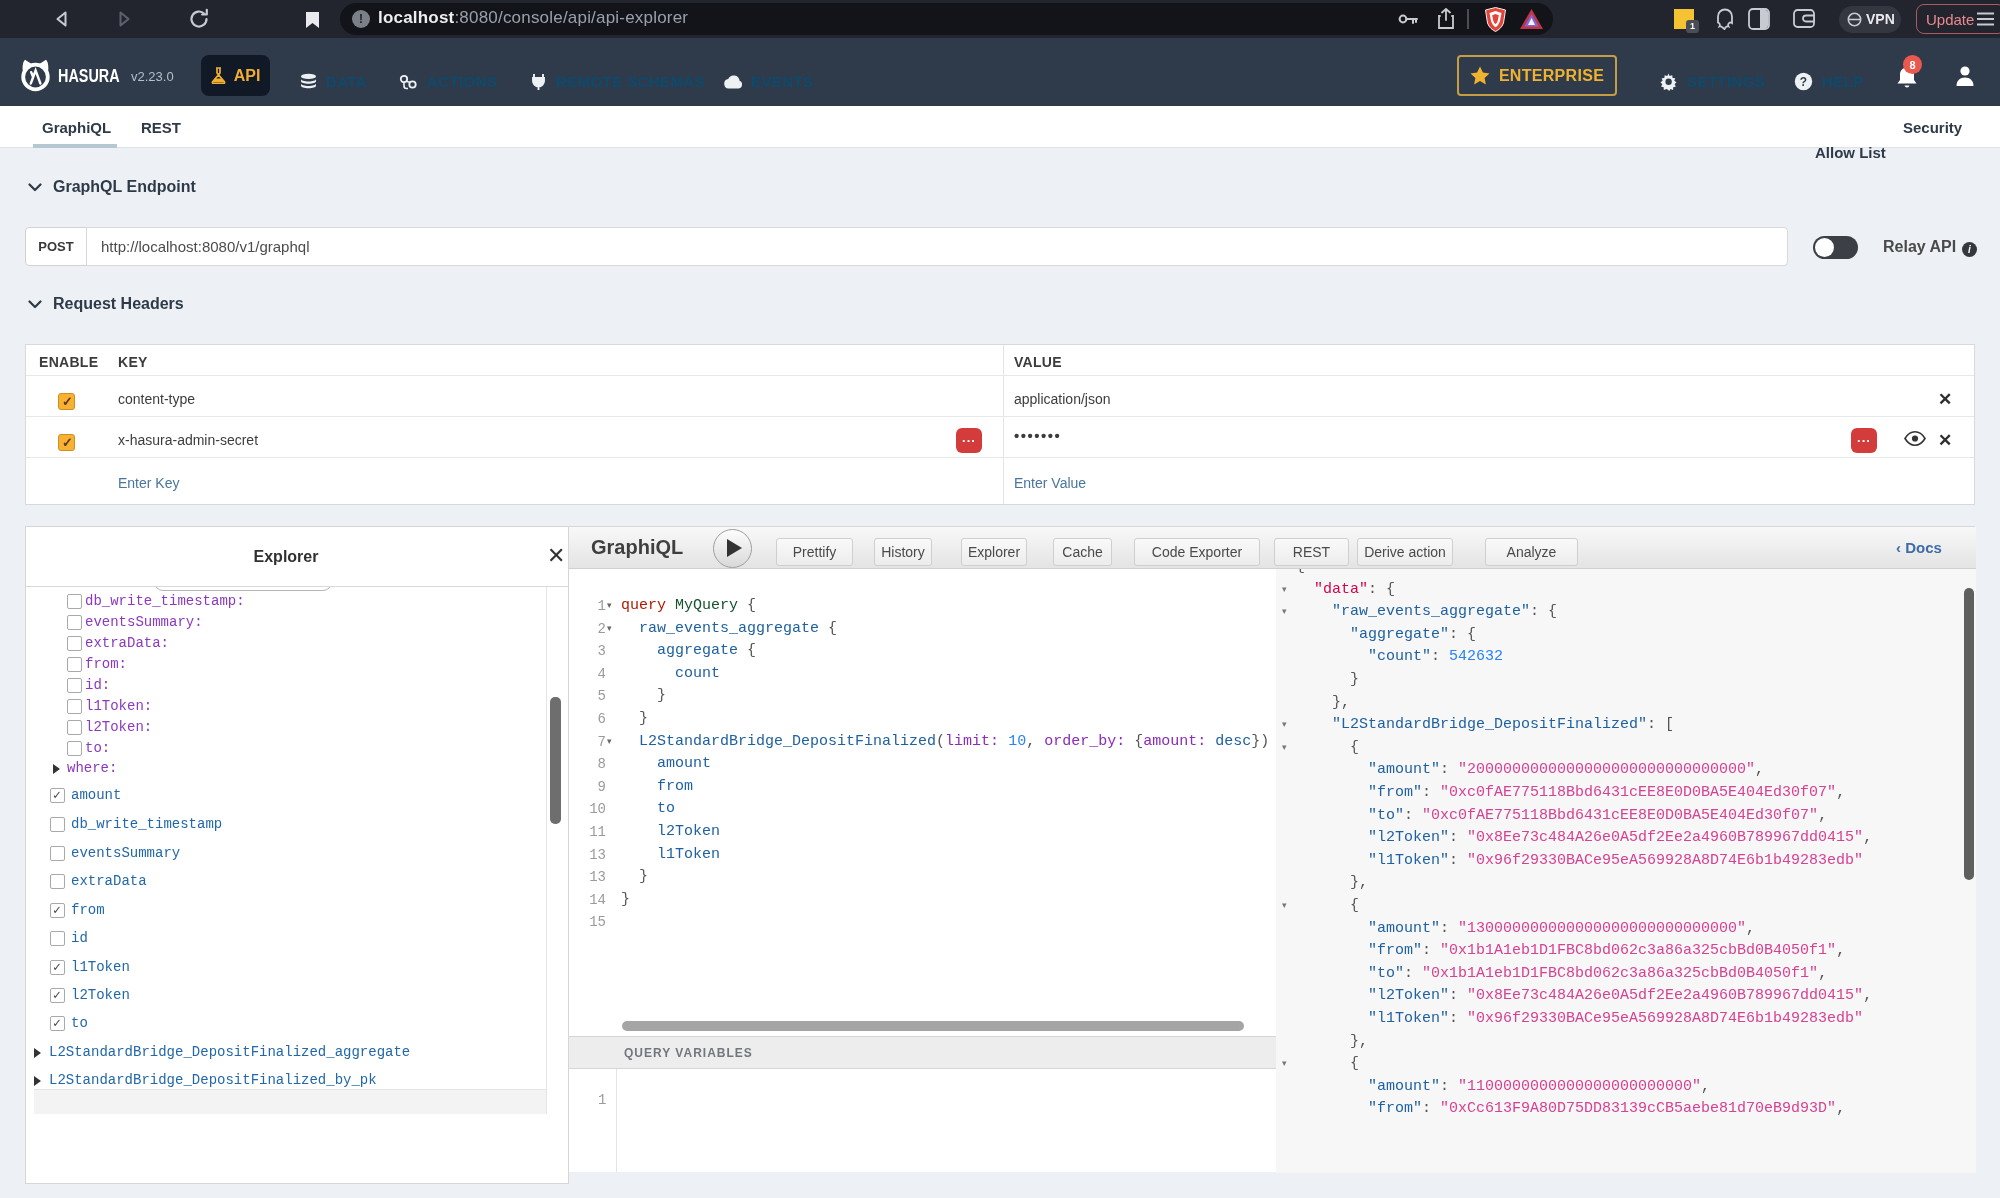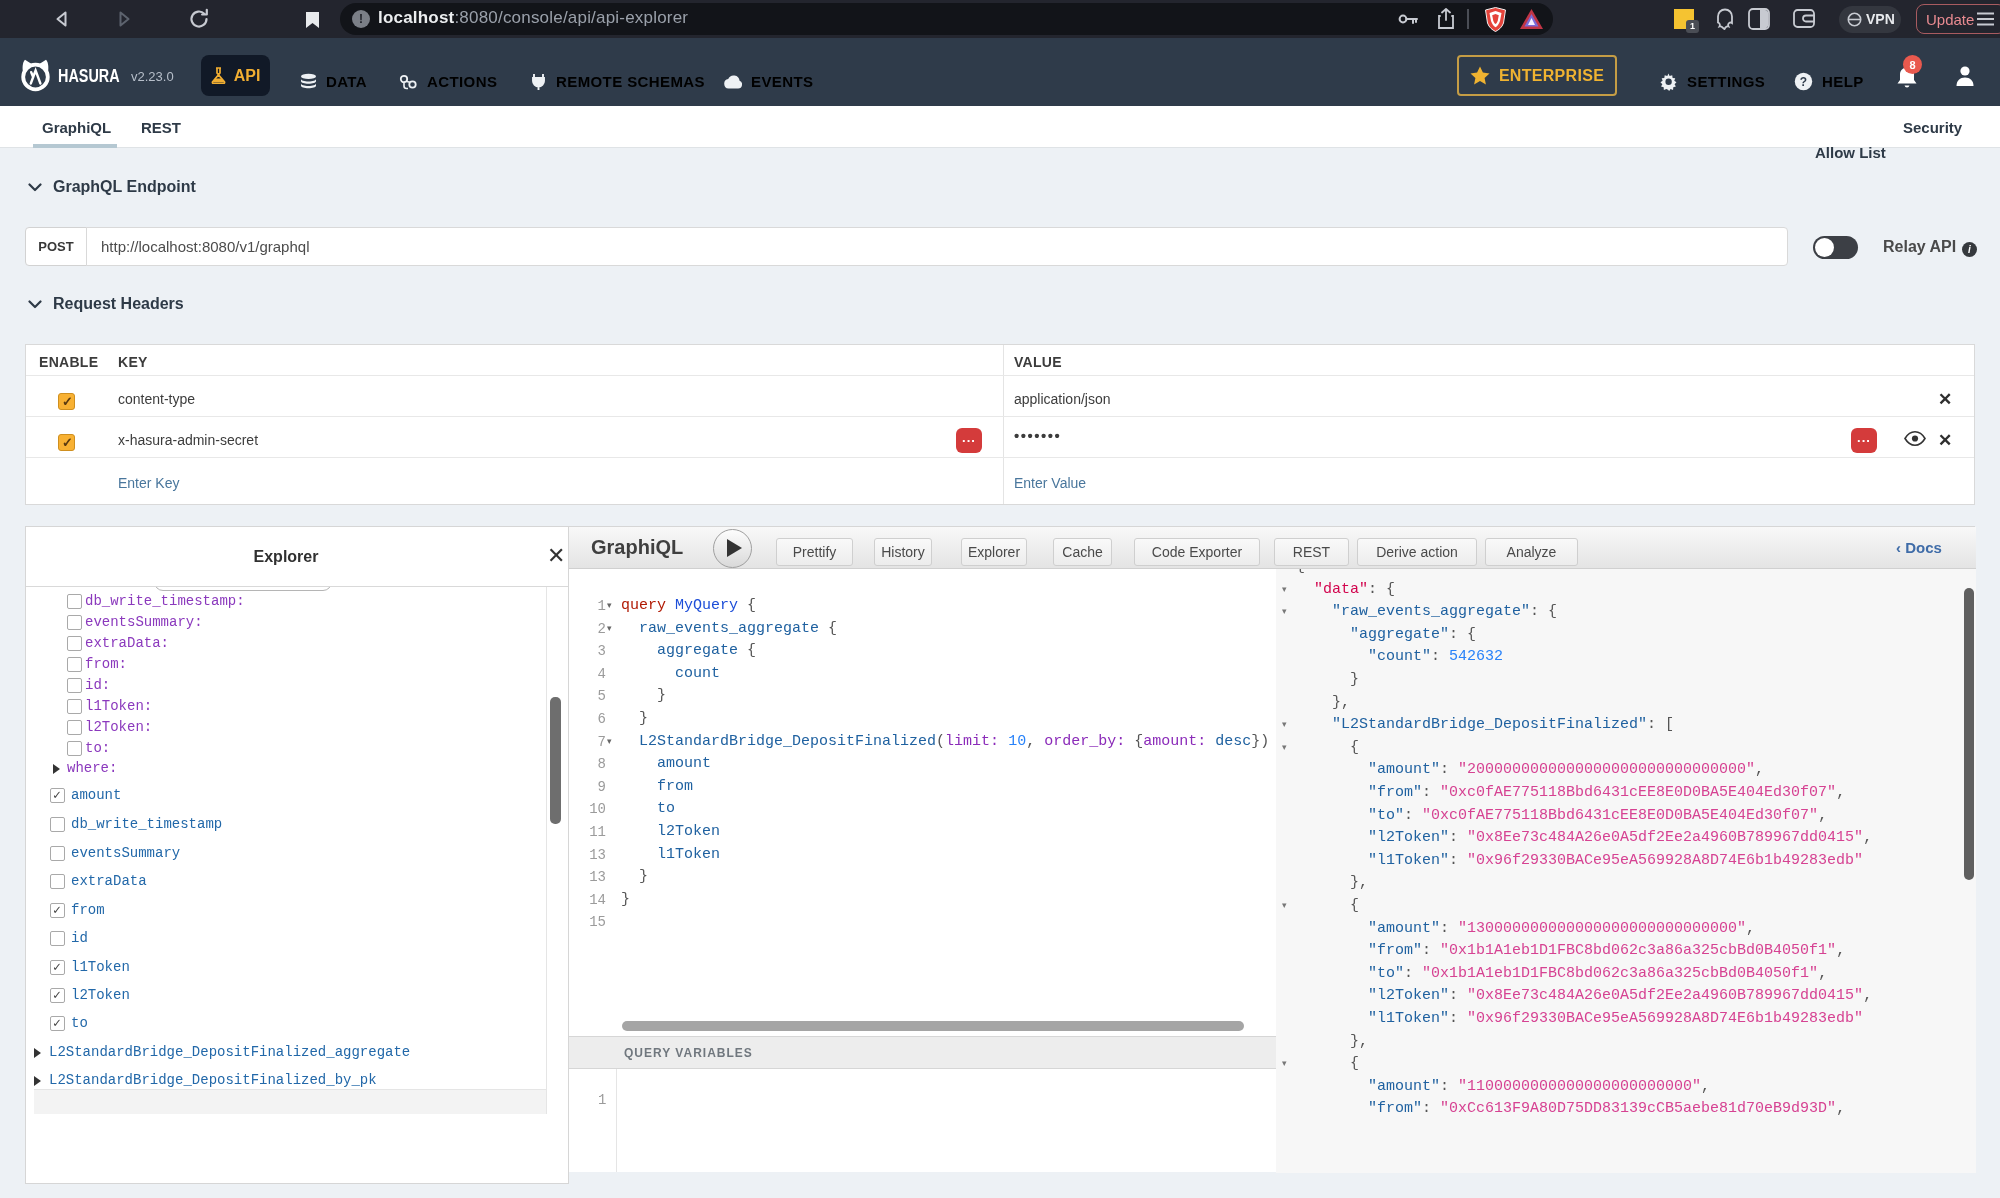--- a/index.html
+++ b/index.html
@@ -7,21 +7,21 @@
 body { font-family:"Liberation Sans", sans-serif; background:#edf1f5; position:relative; }
 svg { display:block; }
 
 #chrome { position:absolute; left:0; top:0; width:2000px; height:38px; background:#23252e; }
 #urlpill { position:absolute; left:340px; top:3px; width:1213px; height:32px; background:#121419; border-radius:16px; }
 #urltext { position:absolute; left:378px; top:8px; font-size:17px; color:#9aa0aa; letter-spacing:0.2px; }
 #urltext b { color:#eceef0; font-weight:700; }
 .cico { position:absolute; }
 
 #nav { position:absolute; left:0; top:38px; width:2000px; height:68px; background:#2f3b4a; }
-.navtab { position:absolute; top:38px; height:87px; display:flex; align-items:center; gap:9px; color:#000000; font-weight:700; font-size:15px; letter-spacing:0.4px; }
+.navtab { position:absolute; top:38px; height:87px; display:flex; align-items:center; gap:9px; color:#0c4a6e; font-weight:700; font-size:15px; letter-spacing:0.4px; }
 #apitab { position:absolute; left:201px; top:55px; width:69px; height:41px; background:#111927; border-radius:8px; display:flex; align-items:center; justify-content:center; gap:8px; color:#f1ae32; font-weight:700; font-size:16px; }
 #hasuratxt { position:absolute; left:58px; top:66px; font-size:18px; font-weight:700; color:#fff; letter-spacing:0px; transform:scaleX(0.8); transform-origin:0 0; }
 #vertxt { position:absolute; left:131px; top:69px; font-size:13px; color:#b7bfca; }
 #entbtn { position:absolute; left:1457px; top:55px; width:160px; height:41px; border:2px solid #c59d45; border-radius:4px; display:flex; align-items:center; justify-content:center; gap:9px; color:#f0b331; font-weight:700; font-size:16px; letter-spacing:0.3px; }
 #bellbadge { position:absolute; left:1903px; top:55px; width:19px; height:19px; background:#e9594e; border-radius:50%; color:#fff; font-size:11px; font-weight:700; display:flex; align-items:center; justify-content:center; }
 
 #subnav { position:absolute; left:0; top:106px; width:2000px; height:42px; background:#fff; border-bottom:1px solid #dfe3e6; }
 .sntab { position:absolute; top:106px; height:42px; display:flex; align-items:center; font-size:15px; font-weight:700; color:#2e3a47; }
 #gqlunderline { position:absolute; left:33px; top:144px; width:84px; height:4px; background:#b5c8d2; }
 
@@ -69,21 +69,21 @@
 #playbtn { position:absolute; left:144px; top:2px; width:39px; height:39px; border-radius:50%; background:linear-gradient(#fdfdfd,#d9d9d9); border:1px solid #9f9f9f; }
 #playbtn:after { content:""; position:absolute; left:13px; top:9px; border-left:15px solid #333; border-top:9.5px solid transparent; border-bottom:9.5px solid transparent; }
 .tbtn { position:absolute; top:11px; height:28px; background:linear-gradient(#f9f9f9,#ececec); border:1px solid #cfcfcf; border-radius:3px; font-size:14px; color:#4a4a4a; display:flex; align-items:center; justify-content:center; }
 #docslink { position:absolute; left:1327px; top:12px; font-size:15px; font-weight:700; color:#3f6ca8; }
 
 #editor { position:absolute; left:543px; top:42px; width:707px; height:603px; background:#fff; }
 .lnum { position:absolute; width:37px; text-align:right; font-family:"Liberation Mono",monospace; font-size:14px; color:#9b9b9b; }
 .larr { position:absolute; left:38px; font-size:9px; color:#666; }
 .cline { position:absolute; left:52px; white-space:pre; font-family:"Liberation Mono",monospace; font-size:15px; color:#555; }
 .kw { color:#b11a04; }
-.opn { color:#1d4ed8; }
+.opn { color:#14532d; }
 .fld { color:#1f61a0; }
 .arg { color:#8b2bb9; }
 .num { color:#2882f9; }
 #hscroll { position:absolute; left:53px; top:452px; width:622px; height:10px; background:#a5a5a5; border-radius:5px; }
 #qvbar { position:absolute; left:0; top:467px; width:707px; height:33px; background:#ededed; border-top:1px solid #d6d6d6; border-bottom:1px solid #d6d6d6; display:flex; align-items:center; padding-left:55px; font-size:12px; font-weight:700; letter-spacing:1px; color:#70777e; }
 #qv1 { position:absolute; left:29px; top:523px; font-family:"Liberation Mono",monospace; font-size:14px; color:#9b9b9b; }
 #qvline { position:absolute; left:47px; top:500px; width:1px; height:103px; background:#e5e5e5; }
 
 #resp { position:absolute; left:1250px; top:42px; width:700px; height:604px; background:#f7f7f7; }
 #respcontent { position:absolute; left:20px; top:0; width:660px; height:558px; overflow:hidden; }
@@ -319,21 +319,21 @@
 </div>
 <div id="toolbar">
   <div id="gqltitle">GraphiQL</div>
   <div id="playbtn"></div>
 <div class="tbtn" style="left:207px;width:77px;">Prettify</div>
 <div class="tbtn" style="left:305px;width:58px;">History</div>
 <div class="tbtn" style="left:392px;width:66px;">Explorer</div>
 <div class="tbtn" style="left:484px;width:59px;">Cache</div>
 <div class="tbtn" style="left:565px;width:126px;">Code Exporter</div>
 <div class="tbtn" style="left:705px;width:75px;">REST</div>
-<div class="tbtn" style="left:788px;width:120px;">Derive action</div>
+<div class="tbtn" style="left:788px;width:96px;">Derive action</div>
 <div class="tbtn" style="left:916px;width:93px;">Analyze</div>
   <div id="docslink">‹ Docs</div>
 </div>
 <div id="editor">
 <div class="lnum" style="top:29px;">1</div>
 <div class="larr" style="top:31px;">▾</div>
 <div class="cline" style="top:28px;"><span class="kw">query</span> <span class="opn">MyQuery</span> {</div>
 <div class="lnum" style="top:52px;">2</div>
 <div class="larr" style="top:54px;">▾</div>
 <div class="cline" style="top:51px;">  <span class="fld">raw_events_aggregate</span> {</div>

